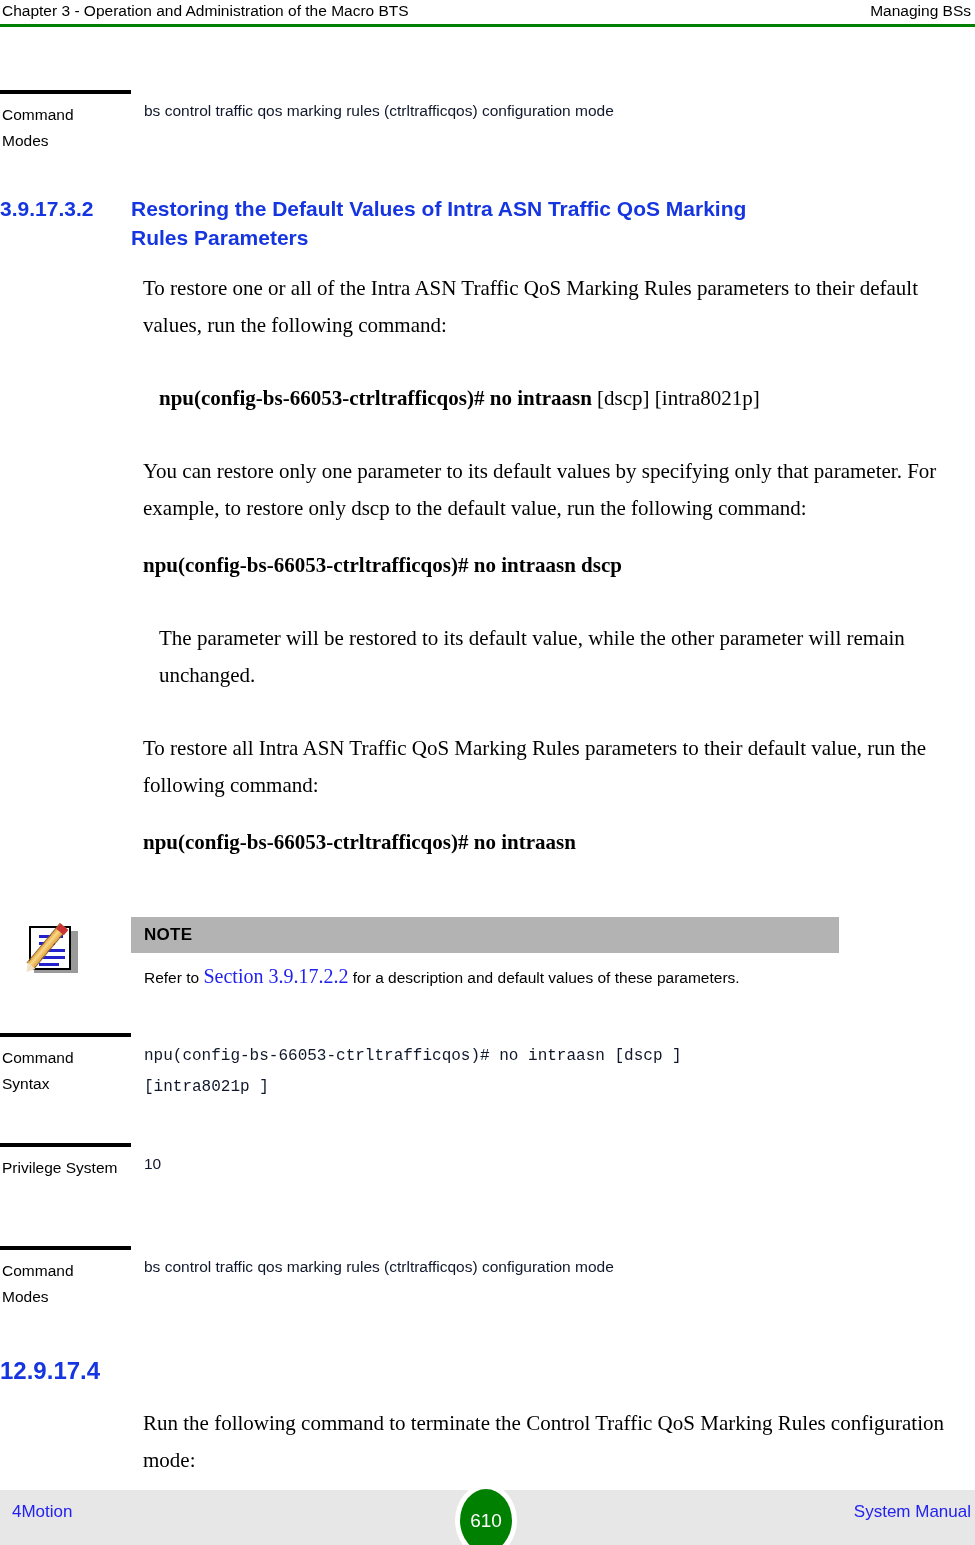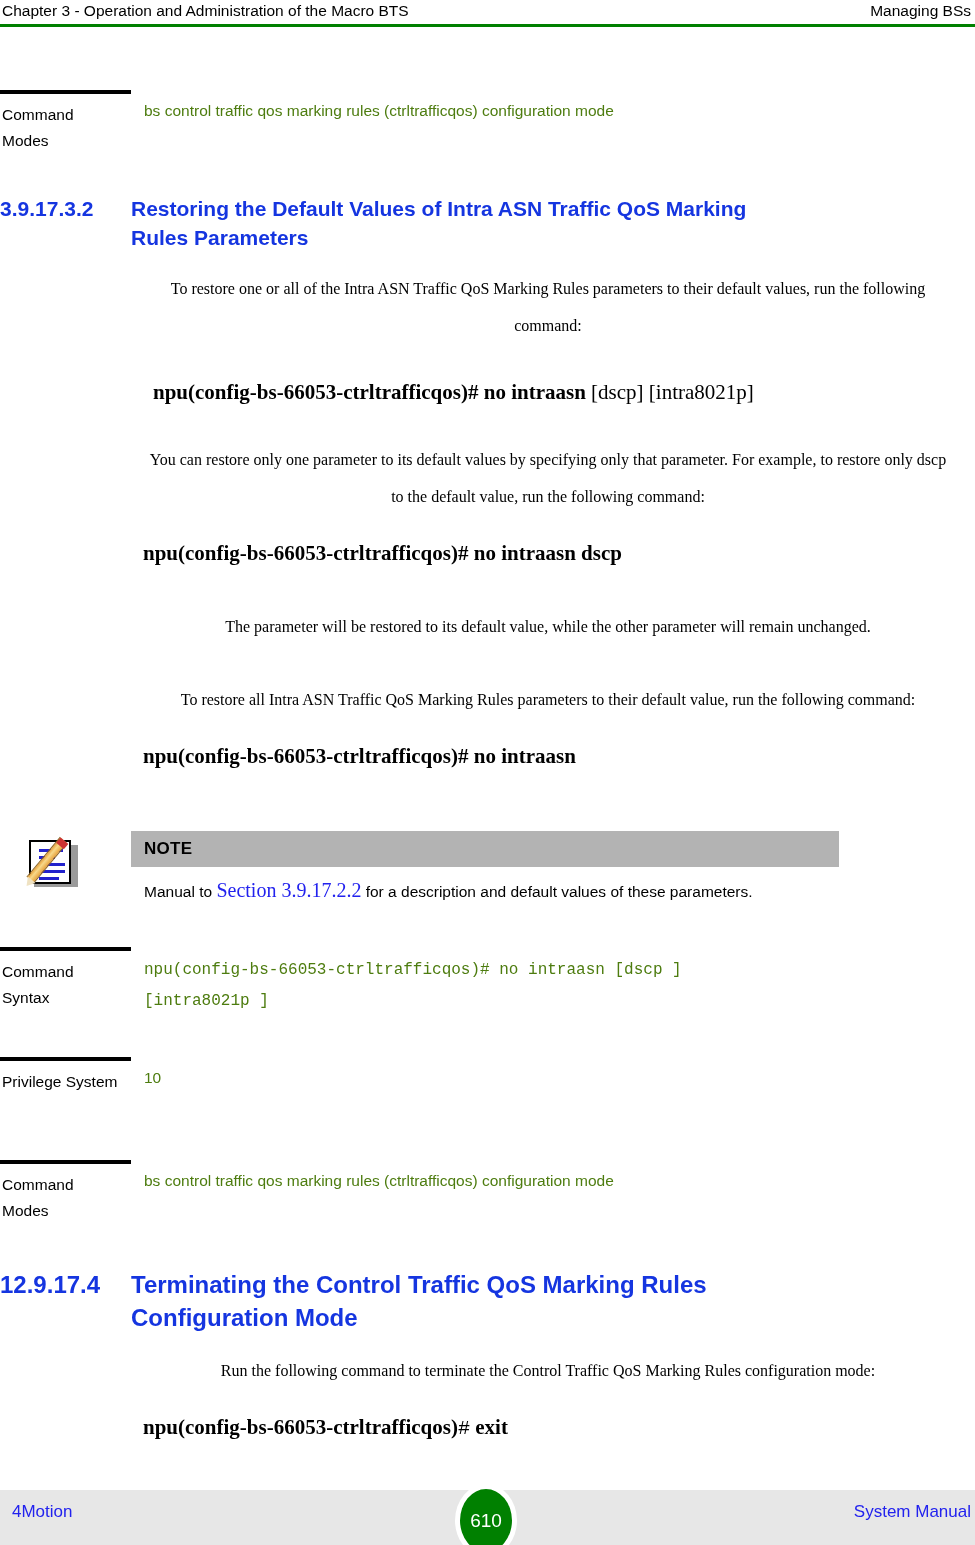--- a/index.html
+++ b/index.html
@@ -69,21 +69,21 @@
     line-height: 26px;
     color: #000000;
   }
   .spec-row .spec-value {
     flex: 1 1 auto;
     box-sizing: border-box;
     padding: 8px 4px 0 13px;
     font-family: "Liberation Sans", sans-serif;
     font-size: 15.5px;
     line-height: 26px;
-    color: #4d7c0f;
+    color: #0f172a;
   }
   .spec-row .spec-value.mono {
     font-family: "Liberation Mono", monospace;
     font-size: 16px;
     line-height: 31px;
     letter-spacing: 0px;
   }
   .spec-row .spec-value .mono-line { display: block; white-space: pre; }
 
   
@@ -107,24 +107,23 @@
   .h4 { font-size: 21px; line-height: 29px; }
   .h3 { font-size: 24px; line-height: 33px; }
 
   
   .body-block {
     margin-left: 143px;
     width: 810px;
   }
   .body-text {
     font-family: "Liberation Serif", serif;
-    font-size: 16px;
+    font-size: 21px;
     line-height: 37px;
     color: #000000;
-    text-align: center;
   }
   .cmd-line {
     font-family: "Liberation Serif", serif;
     font-size: 21px;
     line-height: 37px;
     color: #000000;
   }
   .cmd-line b { font-weight: bold; }
   .cmd-line .opt { font-weight: normal; }
   .cmd-line .hashmono {
@@ -287,21 +286,21 @@
   <div class="section-heading h4">
     <div class="sec-num">3.9.17.3.2</div>
     <div class="sec-title">Restoring the Default Values of Intra ASN Traffic QoS Marking Rules Parameters</div>
   </div>
 
   <div class="body-block">
     <div style="height:18px"></div>
     <p class="body-text" style="margin:0">To restore one or all of the Intra ASN Traffic QoS Marking Rules parameters to their default values, run the following command:</p>
 
     <div style="height:20px"></div>
-    <p class="cmd-line" style="margin:10px">
+    <p class="cmd-line" style="margin:16px">
       <b>npu(config-bs-66053-ctrltrafficqos)# no intraasn</b><span>&nbsp;</span><span class="opt">[dscp] [intra8021p]</span>
     </p>
 
     <div style="height:20px"></div>
     <p class="body-text" style="margin:0">You can restore only one parameter to its default values by specifying only that parameter. For example, to restore only dscp to the default value, run the following command:</p>
 
     <div style="height:20px"></div>
     <p class="cmd-line" style="margin:0">
       <b>npu(config-bs-66053-ctrltrafficqos)# no intraasn dscp</b>
     </p>
@@ -334,21 +333,21 @@
           <div class="pencil-eraser"></div>
           <div class="pencil-tip"></div>
         </div>
       </div>
     </div>
     <div class="note-body-cell">
       <div class="note-title-bar">
         <span class="note-title">NOTE</span>
       </div>
       <div class="note-text">
-        <span>Manual to </span><span class="xref">Section 3.9.17.2.2</span><span> for a description and default values of these parameters.</span>
+        <span>Refer to </span><span class="xref">Section 3.9.17.2.2</span><span> for a description and default values of these parameters.</span>
       </div>
     </div>
   </div>
 
   <div style="height:42px"></div>
   <div class="spec-row">
     <div class="spec-label">Command Syntax</div>
     <div class="spec-value mono">
       <span class="mono-line">npu(config-bs-66053-ctrltrafficqos)# no intraasn [dscp ]</span>
       <span class="mono-line">[intra8021p ]</span>
@@ -363,21 +362,20 @@
 
   <div style="height:65px"></div>
   <div class="spec-row">
     <div class="spec-label">Command Modes</div>
     <div class="spec-value">bs control traffic qos marking rules (ctrltrafficqos) configuration mode</div>
   </div>
 
   <div style="height:44px"></div>
   <div class="section-heading h3">
     <div class="sec-num">12.9.17.4</div>
-    <div class="sec-title">Terminating the Control Traffic QoS Marking Rules Configuration Mode</div>
   </div>
 
   <div class="body-block">
     <div style="height:18px"></div>
     <p class="body-text" style="margin:0">Run the following command to terminate the Control Traffic QoS Marking Rules configuration mode:</p>
 
     <div style="height:20px"></div>
     <p class="cmd-line" style="margin:0">
       <b>npu(config-bs-66053-ctrltrafficqos)</b><span class="hashmono">#</span><span>&nbsp;</span><b>exit</b>
     </p>

